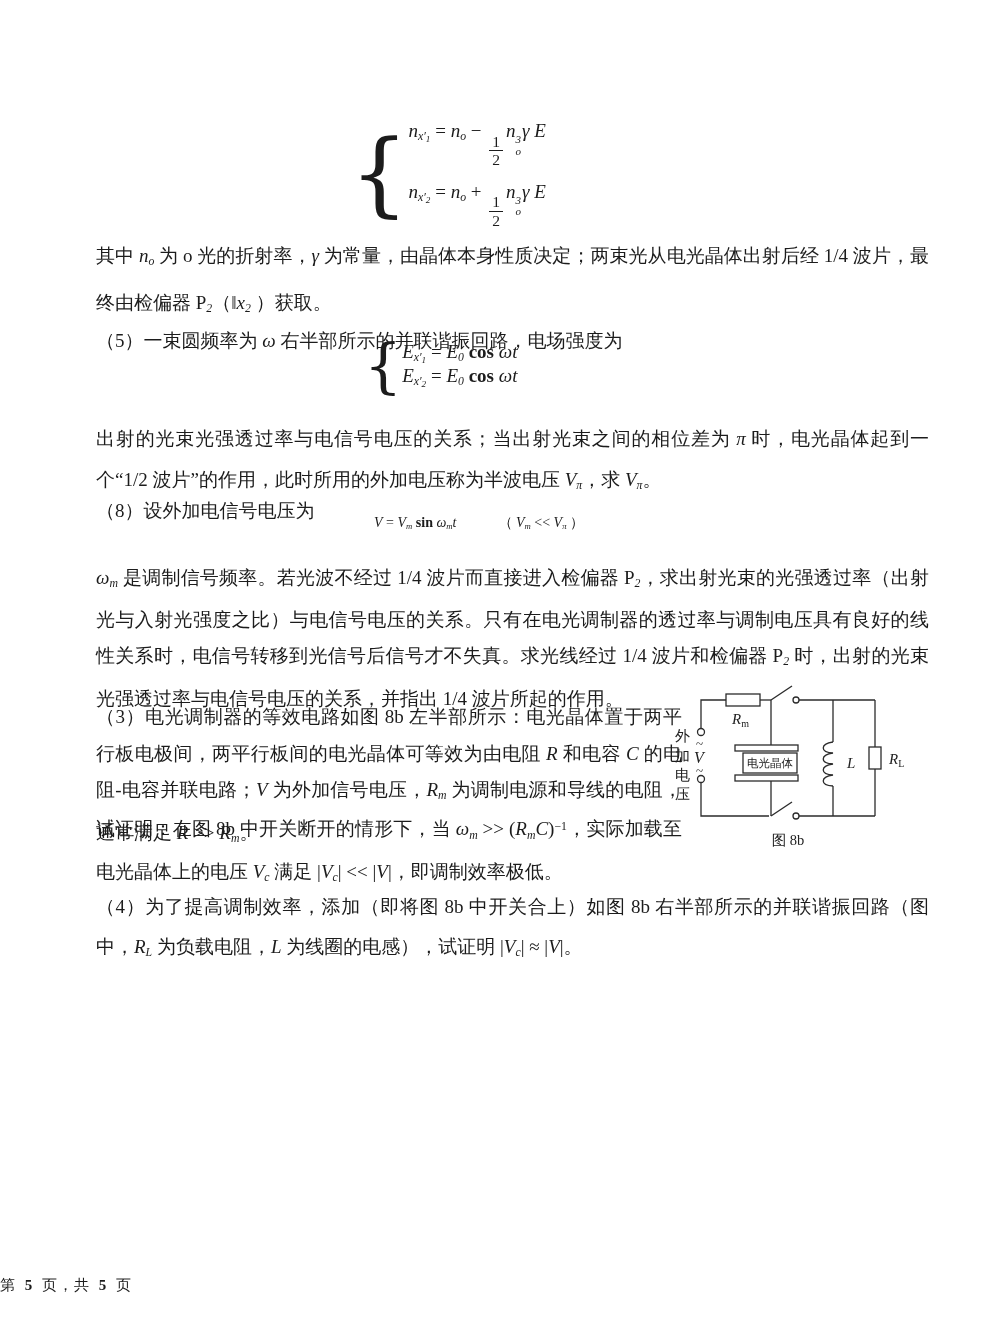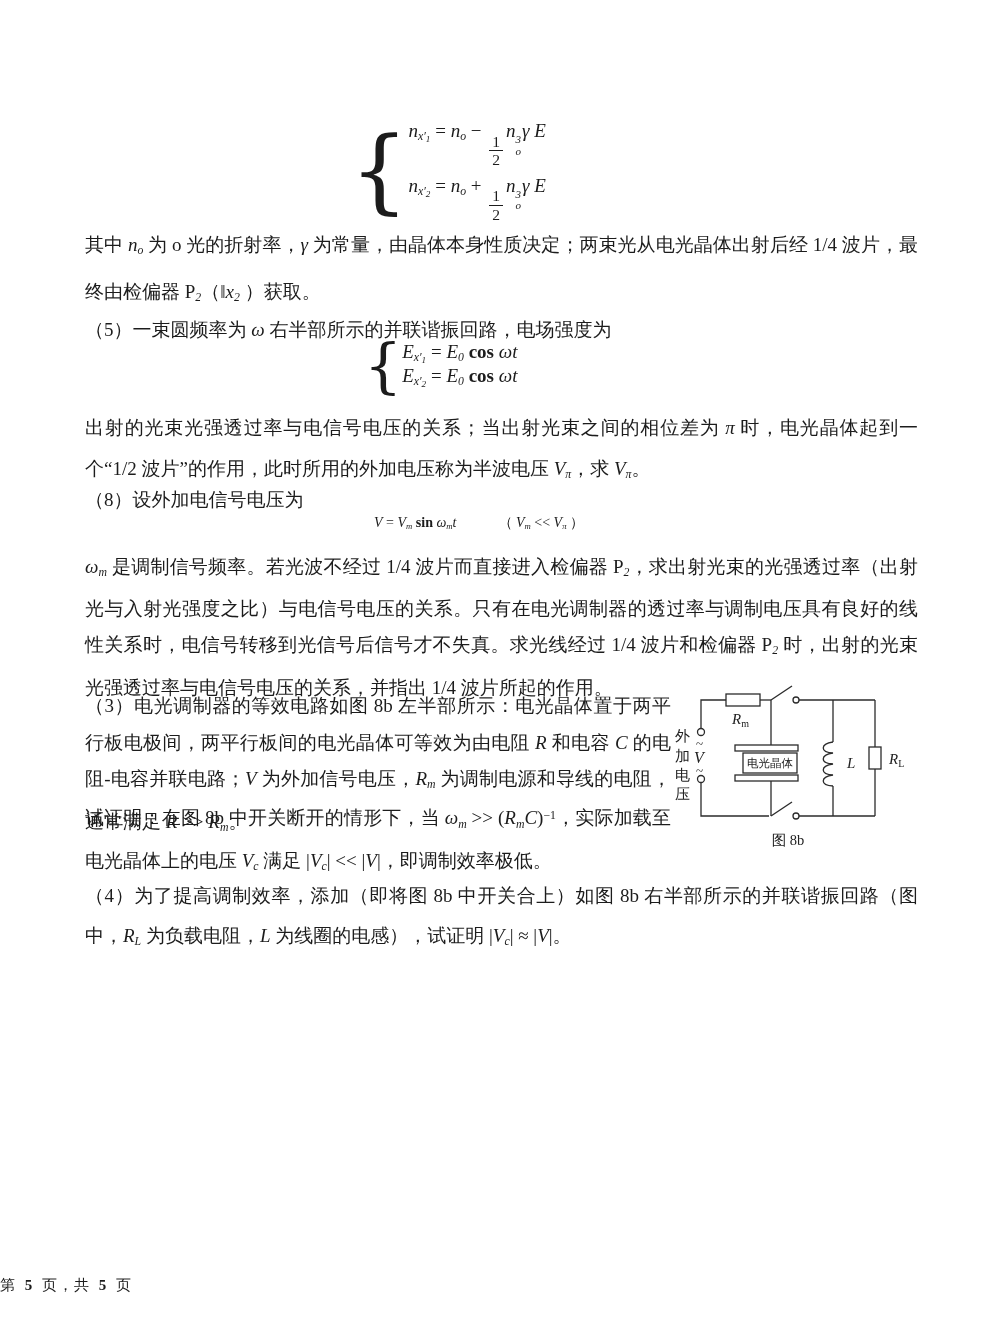--- a/index.html
+++ b/index.html
@@ -9,42 +9,42 @@
     background:#ffffff;
     font-family:"Liberation Serif","DejaVu Serif",serif;
     color:#1c1c1c;
     overflow:hidden;
   }
   .abs{position:absolute;}
   .para{
     font-size:19px;
     line-height:41px;
     text-align:justify;
-    margin:0;
+    margin:11px;
   }
   .sg{white-space:pre-wrap;}
   .i{font-style:italic;font-family:"Liberation Serif","DejaVu Serif",serif;}
   .b{font-weight:bold;}
   .sub{font-style:italic;font-size:0.62em;vertical-align:-0.28em;}
   .sub2{font-style:italic;font-size:0.48em;vertical-align:-0.55em;}
   .sup{font-size:0.62em;vertical-align:0.45em;}
   .frac{display:inline-flex;flex-direction:column;align-items:center;
         vertical-align:-0.62em;font-size:0.82em;line-height:1.12;
         margin:0 3px;font-style:normal;}
   .fn{border-bottom:1.2px solid #1c1c1c;padding:0 3px;}
   .fd{padding:0 3px;}
   .ssk{display:inline-flex;flex-direction:column;align-items:flex-start;
        vertical-align:-0.55em;font-size:0.58em;line-height:1.05;
        font-style:italic;margin-right:1px;}
   .sys{display:flex;align-items:center;}
   .brace{font-family:"DejaVu Serif",serif;font-weight:400;color:#1c1c1c;}
   .b-n{font-size:92px;line-height:0.9;}
   .b-e{font-size:60px;line-height:0.9;}
   .lines{display:flex;flex-direction:column;}
-  .lines-n{gap:6px;}
+  .lines-n{gap:12px;}
   .lines-e{gap:0;}
   .eqline{font-size:19px;white-space:nowrap;}
   .eq-v{font-size:14px;white-space:nowrap;}
   .figure svg{display:block;}
   .figure text{font-family:"Liberation Serif","DejaVu Serif",serif;fill:#222;}
   .figure .it{font-style:italic;}
   .footer{
     left:0;right:0;text-align:left;
     font-size:15px;letter-spacing:1px;
   }

